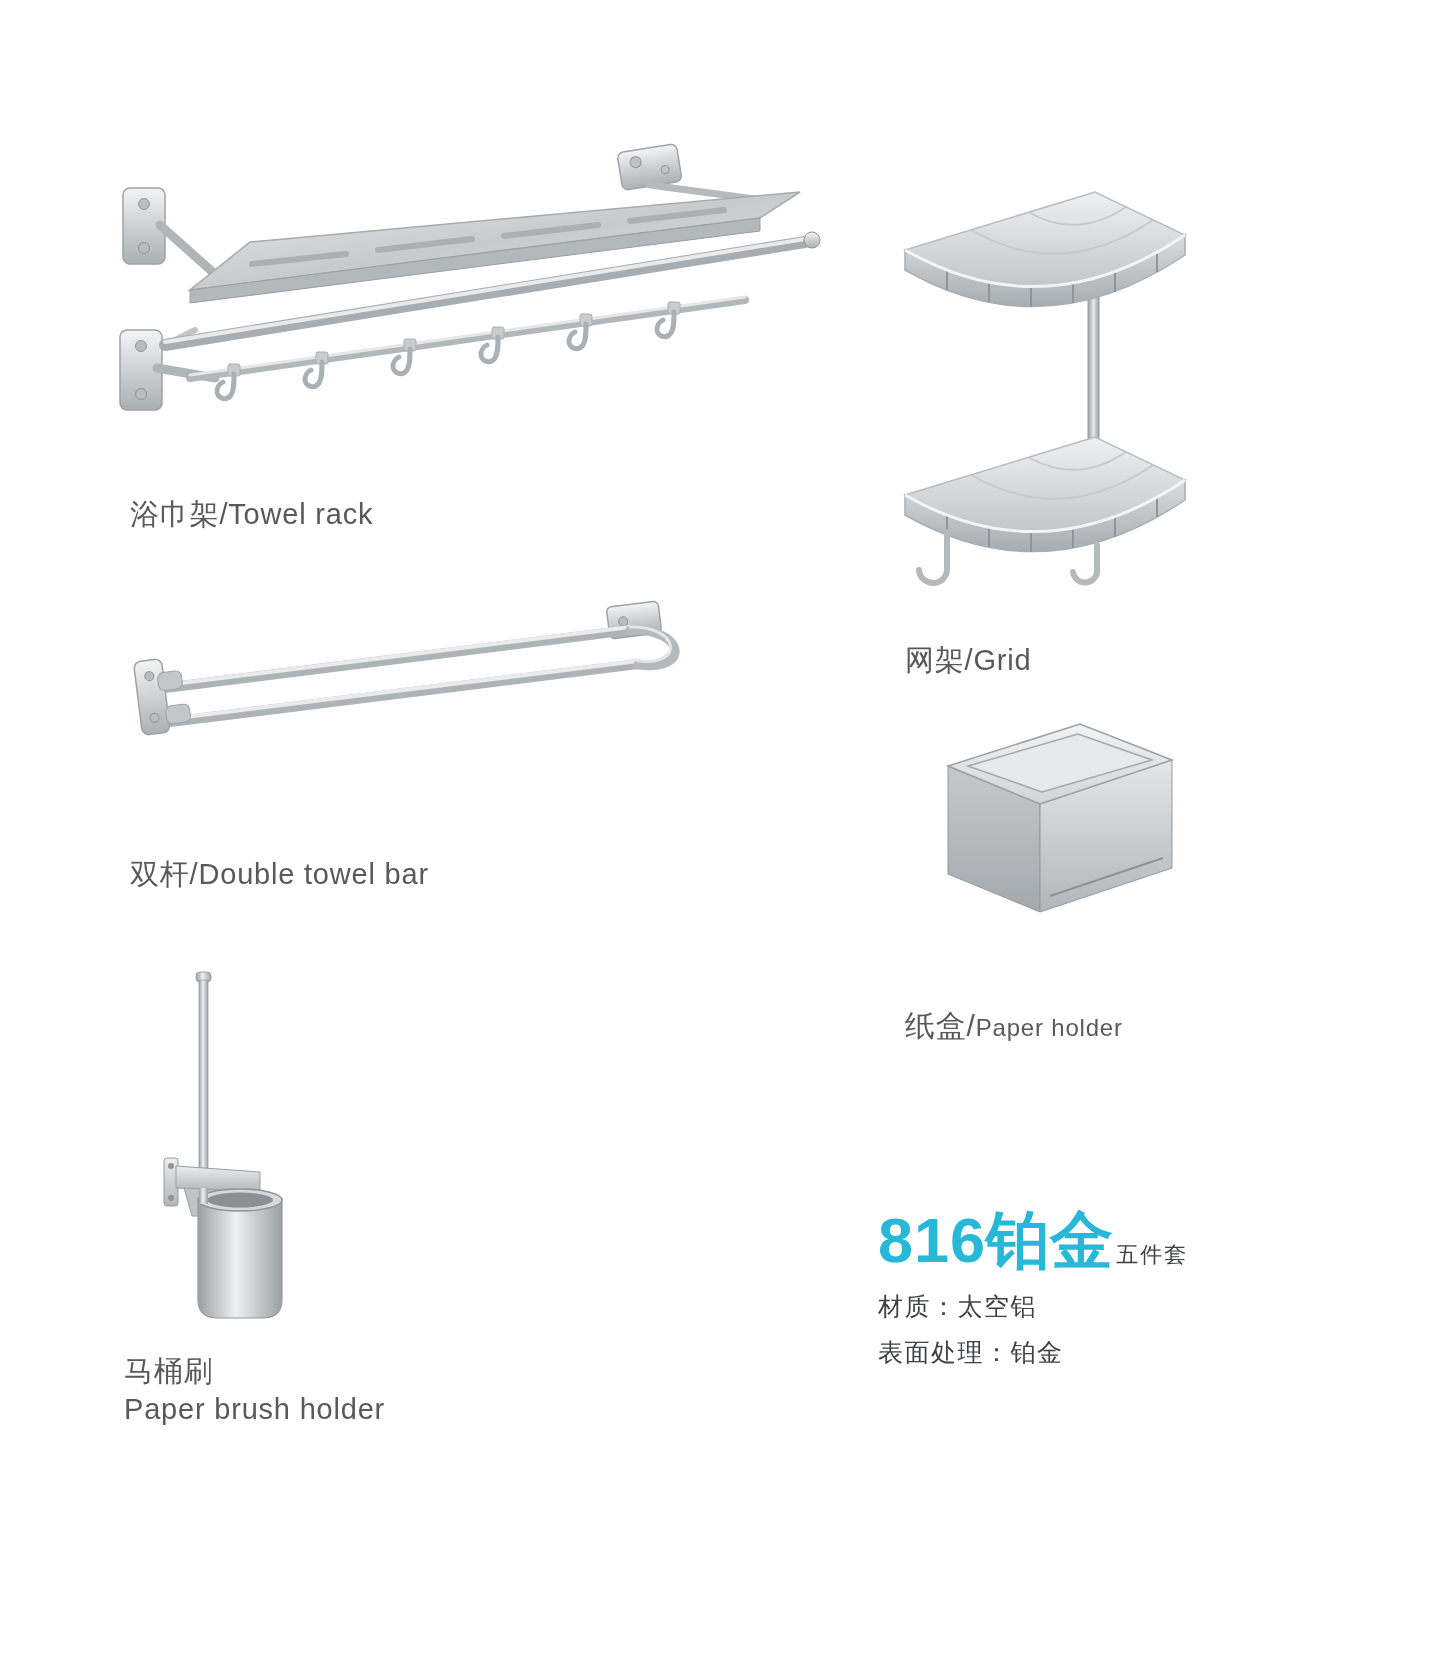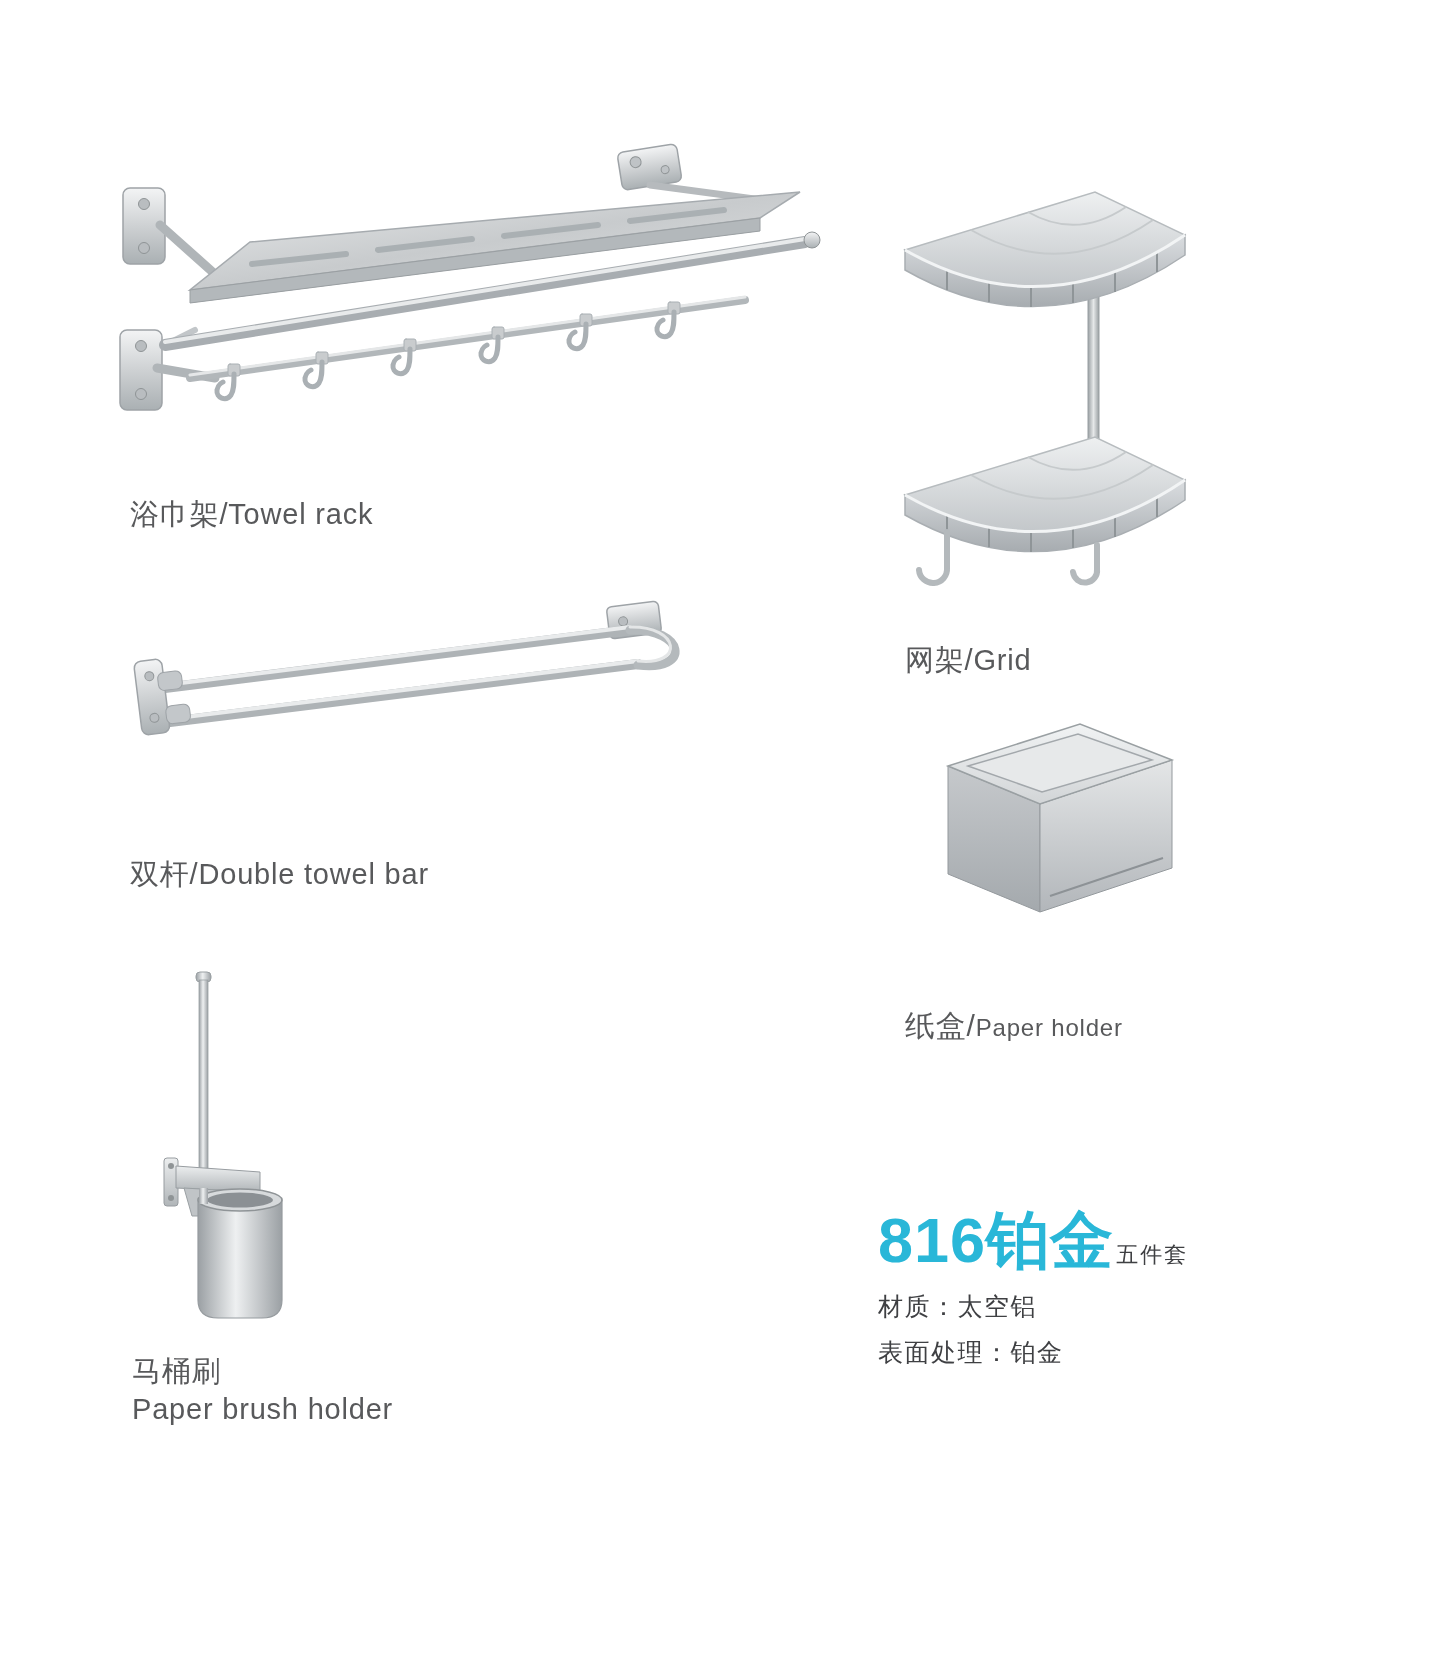--- a/index.html
+++ b/index.html
@@ -62,21 +62,21 @@
   #img-towel-rack   { left: 105px;  top: 130px;  width: 740px; height: 320px; }
   #img-grid         { left: 885px;  top: 180px;  width: 330px; height: 450px; }
   #img-double-bar   { left: 110px;  top: 590px;  width: 590px; height: 190px; }
   #img-paper-holder { left: 920px;  top: 700px;  width: 285px; height: 245px; }
   #img-toilet-brush { left: 140px;  top: 960px;  width: 180px; height: 380px; }
 
   #cap-towel-rack   { left: 130px; top: 495px; }
   #cap-grid         { left: 905px; top: 594px; margin-top: 47px; }
   #cap-double-bar   { left: 130px; top: 855px; text-align: center; }
   #cap-paper-holder { left: 905px; top: 1006px; text-align: center; }
-  #cap-toilet-brush { left: 132px; top: 1352px; }
+  #cap-toilet-brush { left: 124px; top: 1352px; }
 </style>
 </head>
 <body>
 
 <div class="page">
 
   <svg id="img-towel-rack" class="product-img" viewBox="0 0 740 320" xmlns="http://www.w3.org/2000/svg">
     <defs>
       <linearGradient id="tr-steel" x1="0" y1="0" x2="0" y2="1">
         <stop offset="0" stop-color="#f3f4f5"></stop>

